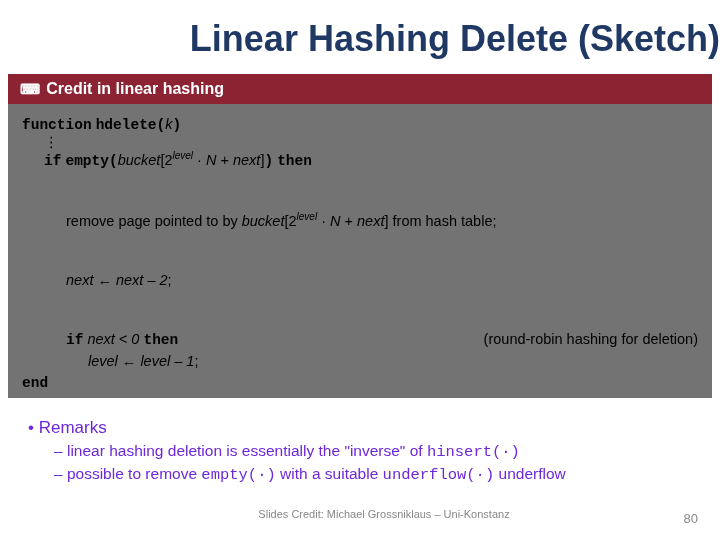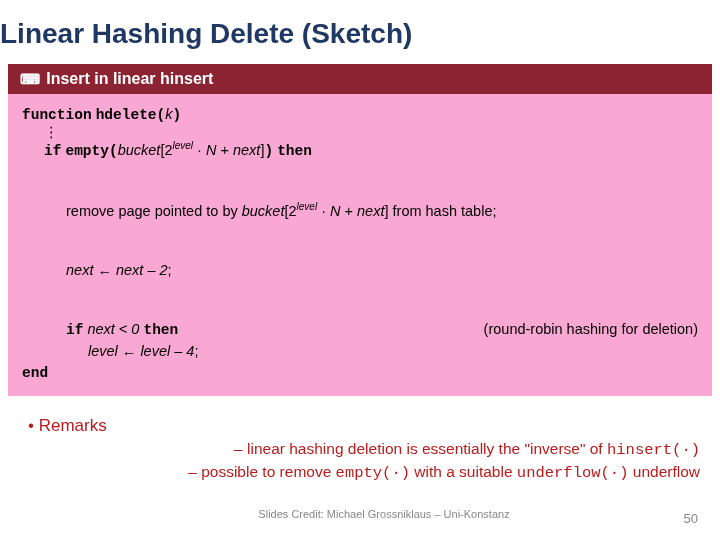--- a/index.html
+++ b/index.html
@@ -5,76 +5,75 @@
   * { margin: 0; padding: 0; box-sizing: border-box; }
   body {
     width: 720px;
     height: 540px;
     font-family: Arial, Helvetica, sans-serif;
     background: #fff;
     position: relative;
     overflow: hidden;
   }
   .title {
-    text-align: left;
-    font-size: 28px;
+    text-align: right;
+    font-size: 36px;
     font-weight: bold;
     color: #1f3864;
     padding: 18px 0 14px 0;
   }
   .banner {
     background: #8b2332;
     color: #fff;
     font-size: 16px;
     font-weight: bold;
     padding: 6px 12px;
     margin: 0 8px;
     display: flex;
     align-items: center;
     gap: 6px;
   }
   .banner-icon {
     font-size: 14px;
   }
   .codebox {
-    background: #f9a8d4;
+    background: #737373;
     margin: 0 8px;
-    padding: 10px 14px 12px 14px;
+    padding: 10px 14px 4px 14px;
     font-size: 14.5px;
     line-height: 1.45;
     color: #000;
   }
   .mono { font-family: "Courier New", Courier, monospace; }
   .bold { font-weight: bold; }
   .ital { font-style: italic; }
   .sup { font-size: 10px; vertical-align: super; font-style: italic; }
   .codeline { white-space: nowrap; }
   .indent1 { padding-left: 22px; }
   .indent2 { padding-left: 44px; margin-top: 38px; }
   .indent3 { padding-left: 66px; }
   .rightnote { float: right; font-style: normal; }
   .dots {
     padding-left: 22px;
     line-height: 0.9;
     letter-spacing: 0px;
   }
   .bullets {
-    padding: 14px 20px 0 28px;
+    padding: 14px 38px 0 28px;
     font-size: 17px;
-    color: #b91c1c;
+    color: #6d28d9;
   }
   .bullets .lvl1 {
     margin: 6px 0 2px 0;
   }
   .bullets .lvl2 {
     margin: 4px 0 4px 26px;
     font-size: 15.5px;
     text-indent: -14px;
     padding-left: 14px;
-    text-align: right;
   }
   .footer-credit {
     position: absolute;
     bottom: 20px;
     width: 100%;
     text-align: center;
     font-size: 11px;
     color: #888;
     padding-left: 48px;
   }
@@ -86,21 +85,21 @@
     color: #888;
   }
 </style>
 </head>
 <body>
 
 <div class="title">Linear Hashing Delete (Sketch)</div>
 
 <div class="banner">
   <span class="banner-icon">⌨</span>
-  <span>Insert in linear hinsert</span>
+  <span>Credit in linear hashing</span>
 </div>
 
 <div class="codebox">
   <div class="codeline">
     <span class="mono bold">function</span>
     <span class="mono bold"> <span>hdelete</span>(</span><span class="ital">k</span><span class="mono bold">)</span>
   </div>
   <div class="dots">⋮</div>
   <div class="codeline indent1">
     <span class="mono bold">if</span>
@@ -113,27 +112,27 @@
   <div class="codeline indent2">
     <span class="ital">next ← next – 2</span><span>;</span>
   </div>
   <div class="codeline indent2">
     <span class="mono bold">if</span>
     <span class="ital"> <span>next &lt; 0</span> </span>
     <span class="mono bold">then</span>
     <span class="rightnote">(round-robin hashing for deletion)</span>
   </div>
   <div class="codeline indent3">
-    <span class="ital">level ← level – 4</span><span>;</span>
+    <span class="ital">level ← level – 1</span><span>;</span>
   </div>
   <div class="codeline">
     <span class="mono bold">end</span>
   </div>
 </div>
 
 <div class="bullets">
   <div class="lvl1">• <span>Remarks</span></div>
   <div class="lvl2">– <span>linear hashing deletion is essentially the "inverse" of </span><span class="mono">hinsert(·)</span></div>
   <div class="lvl2">– <span>possible to remove </span><span class="mono">empty(·)</span><span> with a suitable </span><span class="mono">underflow(·)</span><span> underflow</span></div>
 </div>
 
 <div class="footer-credit">Slides Credit: Michael Grossniklaus – Uni-Konstanz</div>
-<div class="page-num">50</div>
+<div class="page-num">80</div>
 
 </body></html>

